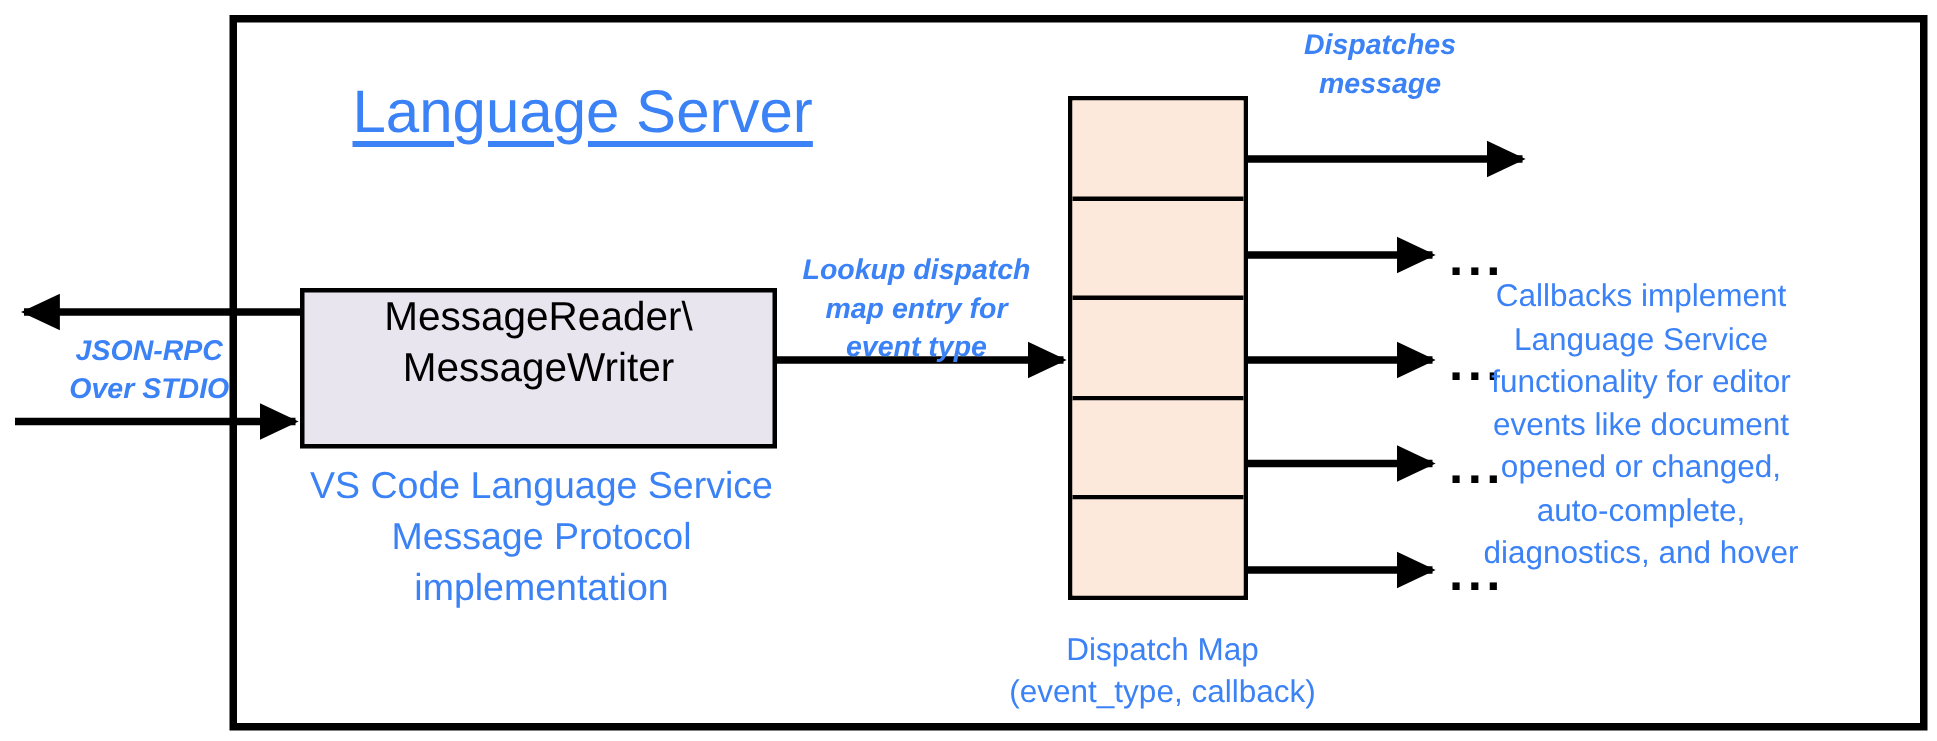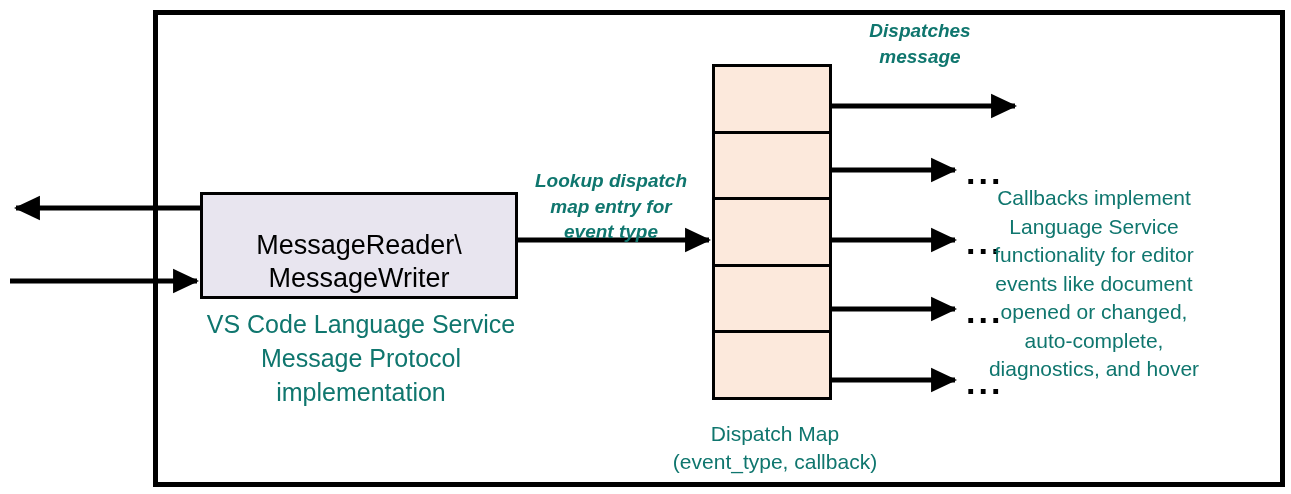--- a/index.html
+++ b/index.html
@@ -23,21 +23,21 @@
     left: 0;
     top: 0;
     width: 1291px;
     height: 494px;
   }
   .txt {
     position: absolute;
     text-align: center;
     line-height: 1.16;
     white-space: pre-line;
-    color: #0f766e;
+    color: #3b82f6;
   }
   
   #server-title {
     left: 235px;
     top: 52px;
     width: 360px;
     font-size: 40px;
     text-decoration: underline;
     text-underline-offset: 6px;
     text-align: left;
@@ -57,21 +57,21 @@
   #reader-box {
     position: absolute;
     left: 200px;
     top: 192px;
     width: 318px;
     height: 107px;
     background: #e8e5ef;
     border: 3px solid #000000;
     box-sizing: border-box;
     display: flex;
-    align-items: flex-end;
+    align-items: flex-start;
     justify-content: center;
   }
   #reader-box-label {
     font-size: 27px;
     text-align: center;
     line-height: 1.25;
     white-space: pre-line;
   }
   #reader-caption {
     left: 196px;
@@ -197,21 +197,24 @@
     <circle cx="790" cy="240" r="13" fill="#000000"></circle>
     <line x1="790" y1="240" x2="955" y2="240" stroke="#000000" stroke-width="5" marker-end="url(#arrowR)"></line>
 
     <circle cx="790" cy="309" r="13" fill="#000000"></circle>
     <line x1="790" y1="309" x2="955" y2="309" stroke="#000000" stroke-width="5" marker-end="url(#arrowR)"></line>
 
     <circle cx="790" cy="380" r="13" fill="#000000"></circle>
     <line x1="790" y1="380" x2="955" y2="380" stroke="#000000" stroke-width="5" marker-end="url(#arrowR)"></line>
   </svg>
 
-
+  <div class="txt" id="server-title">Language Server</div>
+
+  <div class="txt" id="io-label">JSON-RPC
+Over STDIO</div>
 
   <div id="reader-box">
     <div id="reader-box-label">MessageReader\
 MessageWriter</div>
   </div>
 
   <div class="txt" id="reader-caption">VS Code Language Service
 Message Protocol implementation</div>
 
   <div class="txt" id="lookup-label">Lookup dispatch

